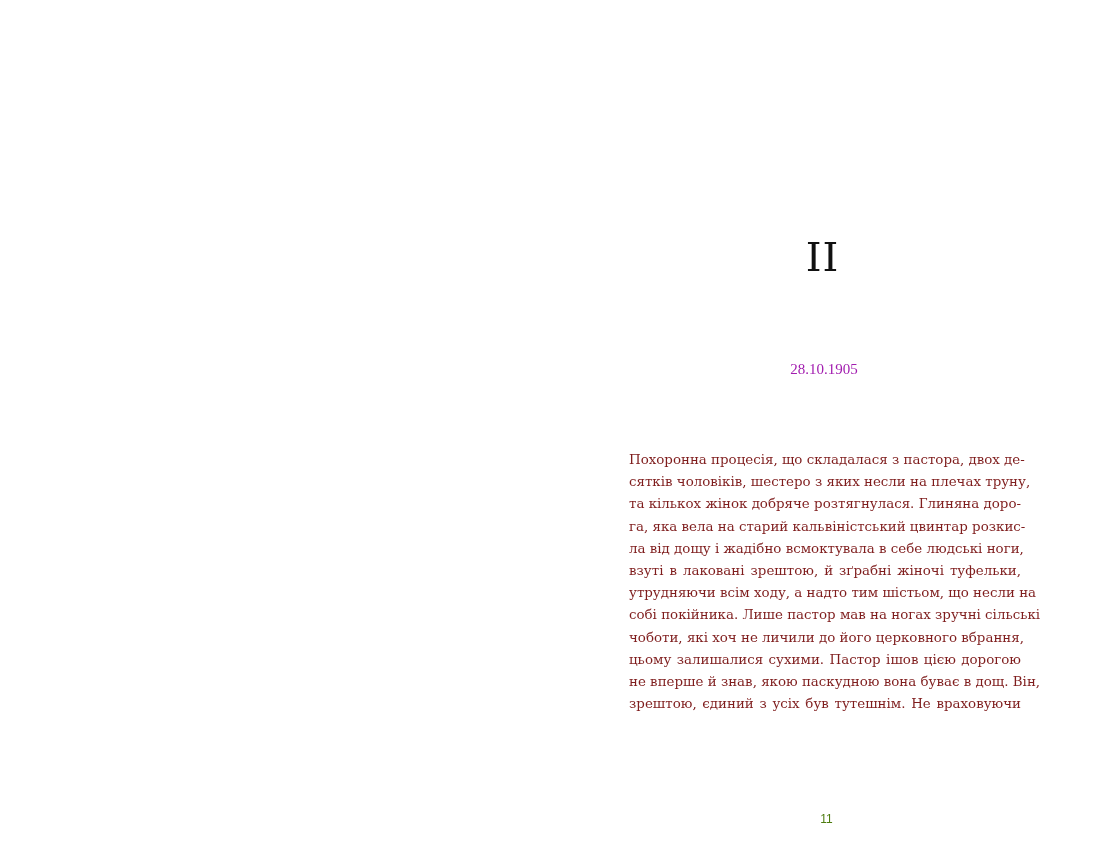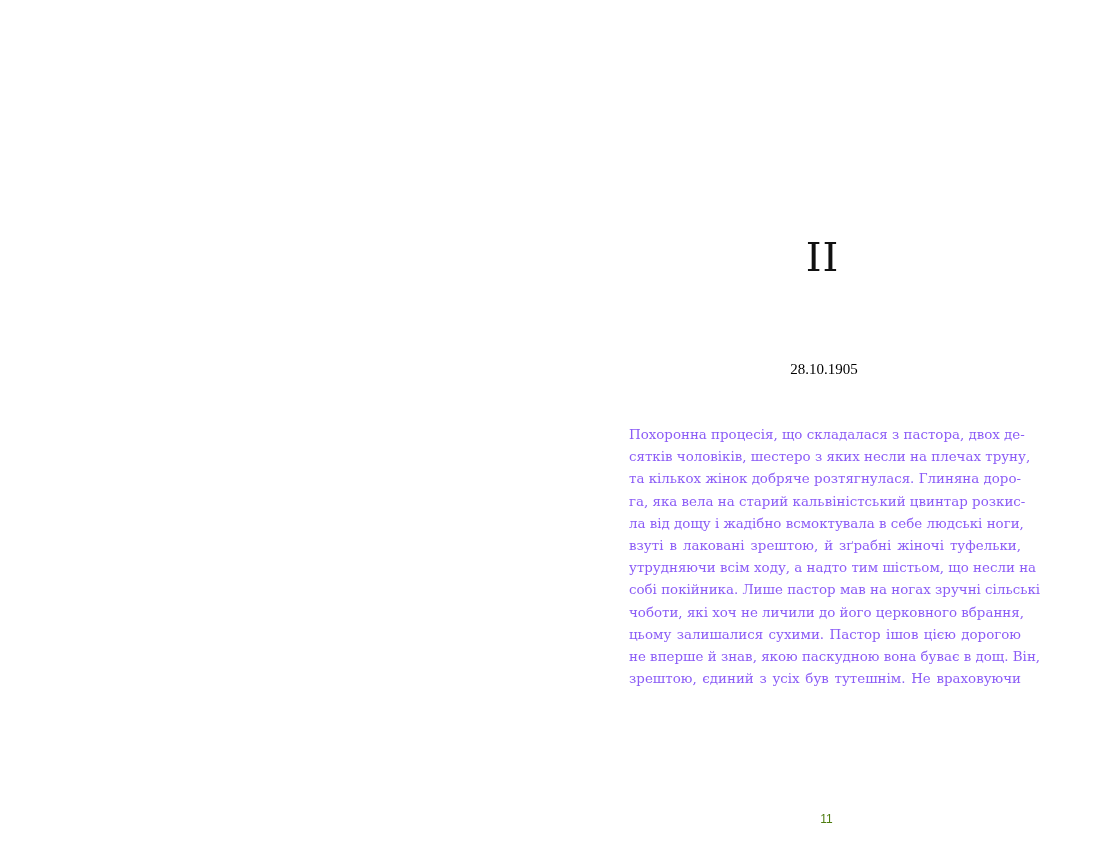--- a/index.html
+++ b/index.html
@@ -16,25 +16,25 @@
       transform: translateX(-2px);
       margin-top: 26px;
     }
     .place {
       position: absolute; left: 76px; width: 392px; top: 337px; text-align: center;
       font-family: "Liberation Serif", serif; font-size: 17px; letter-spacing: 4.6px;
       font-variant: small-caps; color: #111; white-space: nowrap;
     }
     .date {
       position: absolute; left: 76px; width: 392px; top: 361px; text-align: center;
-      font-family: "Liberation Serif", serif; font-size: 15px; color: #000000;
+      font-family: "Liberation Serif", serif; font-size: 15px; color: #a21caf;
     }
     .body-text {
-      position: absolute; left: 77px; width: 392px; top: 424px;
-      font-family: "DejaVu Serif", serif; font-size: 13.4px; line-height: 22.2px; color: #8b5cf6;
+      position: absolute; left: 77px; width: 392px; top: 449px;
+      font-family: "DejaVu Serif", serif; font-size: 13.4px; line-height: 22.2px; color: #7f1d1d;
     }
     .line { display: block; text-align: justify; text-align-last: justify; white-space: nowrap; height: 22.2px; }
     .page-number {
       position: absolute; left: 0; width: 545px; top: 812px; text-align: center;
       font-family: Liberation Sans, sans-serif; font-size: 12px; color: #4d7c0f; transform: translateX(2px);
     }
   </style>
 </head>
 <body>
 

